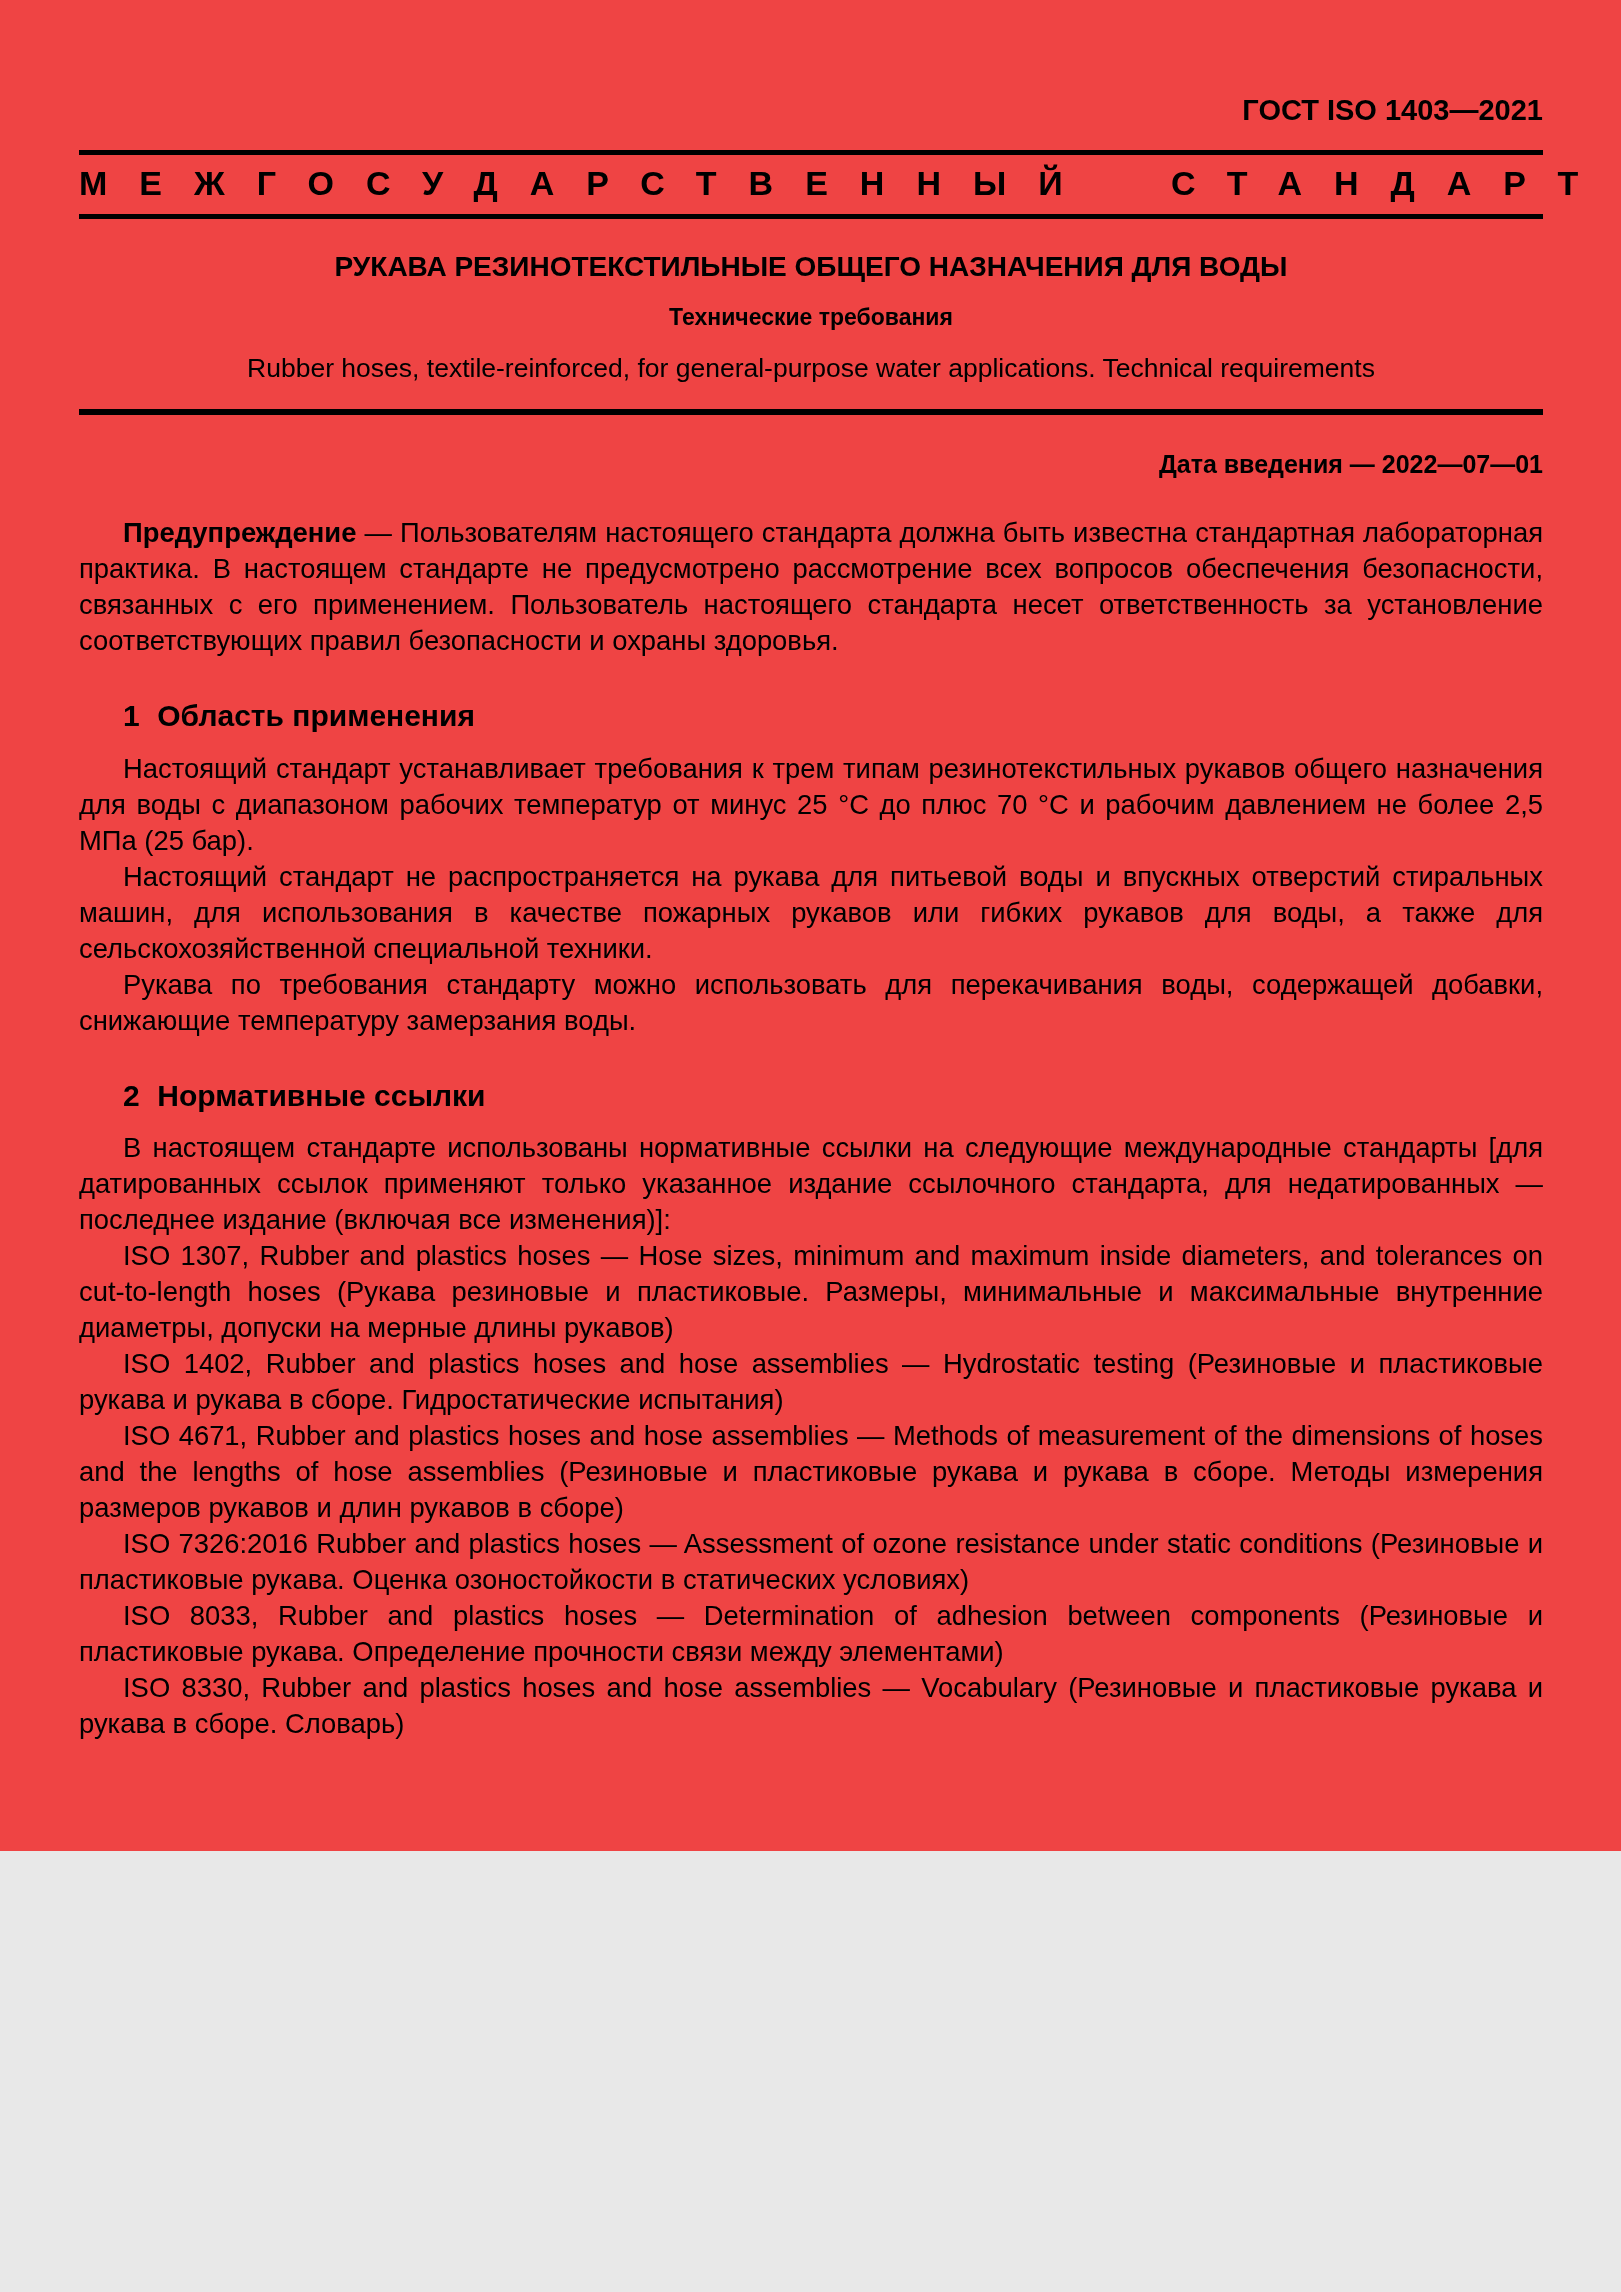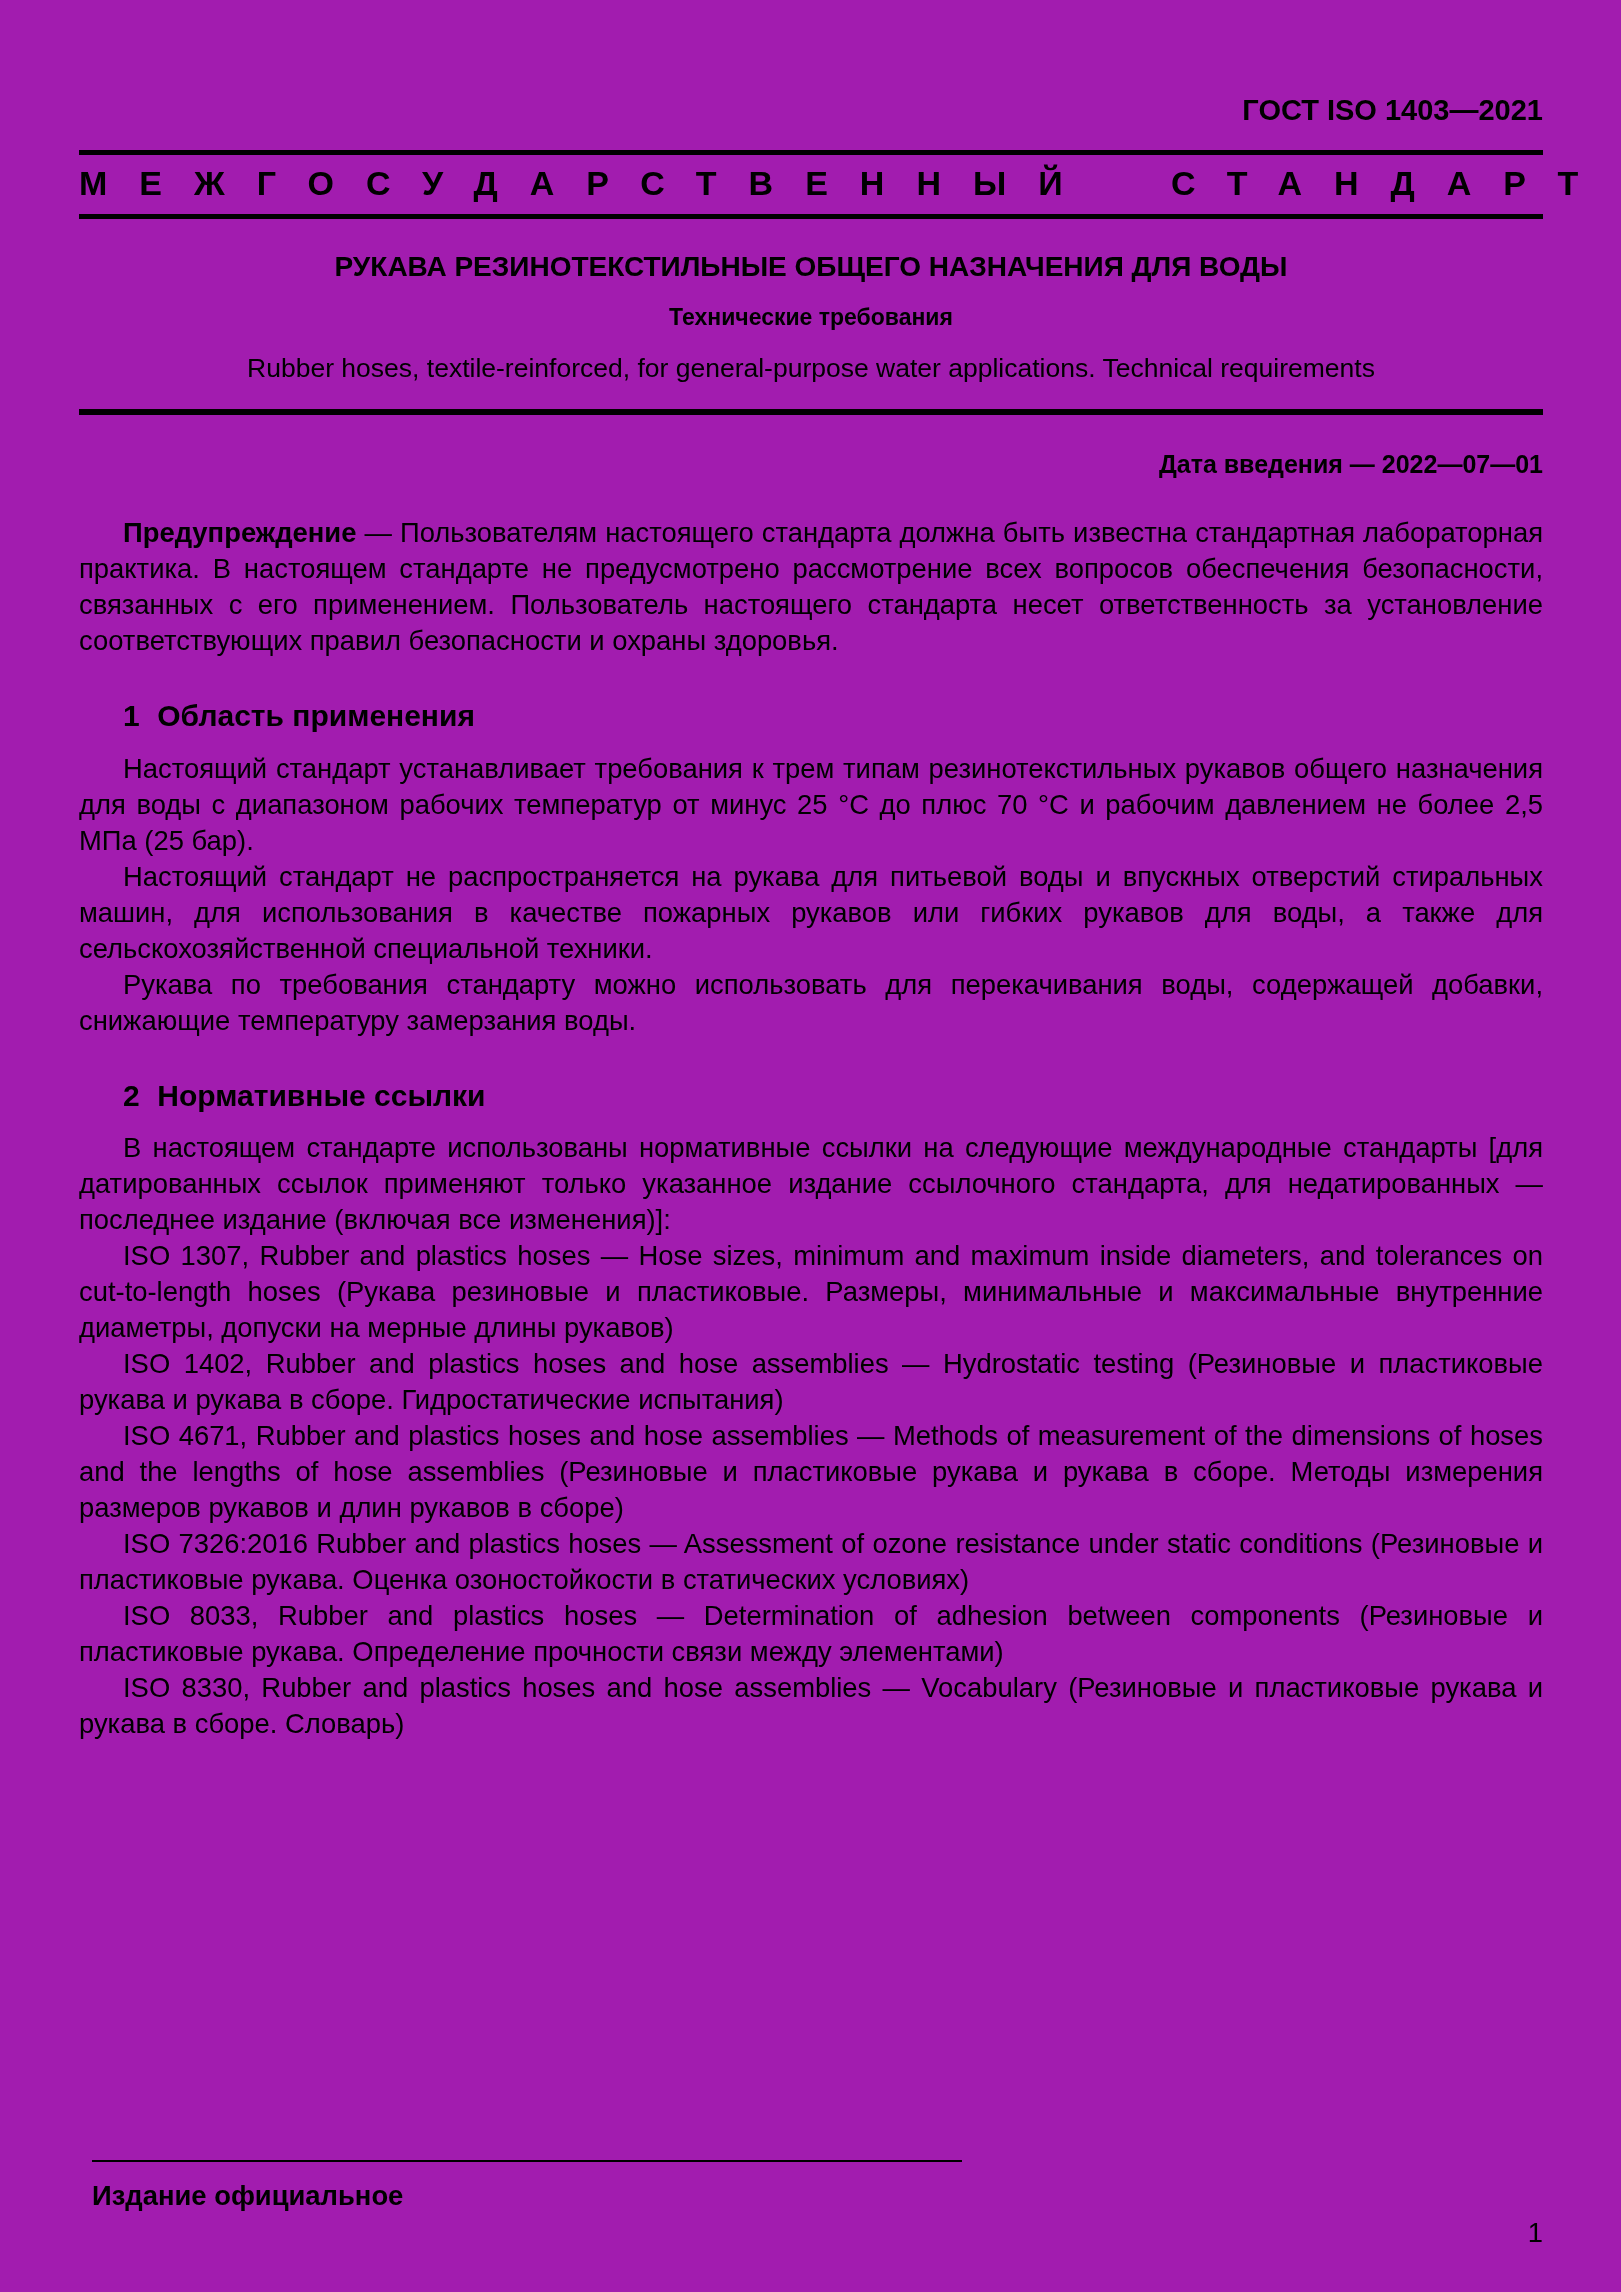--- a/index.html
+++ b/index.html
@@ -1,20 +1,20 @@
 <!DOCTYPE html>
 <html lang="ru"><head>
 <meta charset="utf-8">
 <style>
   html,body { margin:0; padding:0; background:#e8e8e8; }
   .page {
     position:relative;
-    width:1621px; height:2292px;
+    width:1621px; height:1851px;
     margin:0 auto;
-    background:#a21caf;
+    background:#ef4444;
     color:#000000;
     font-family:"Liberation Sans", sans-serif;
     overflow:hidden;
   }
   .content {
     position:absolute;
     left:79px; right:78px; top:0;
   }
   .doc-number {
     margin-top:94px;

